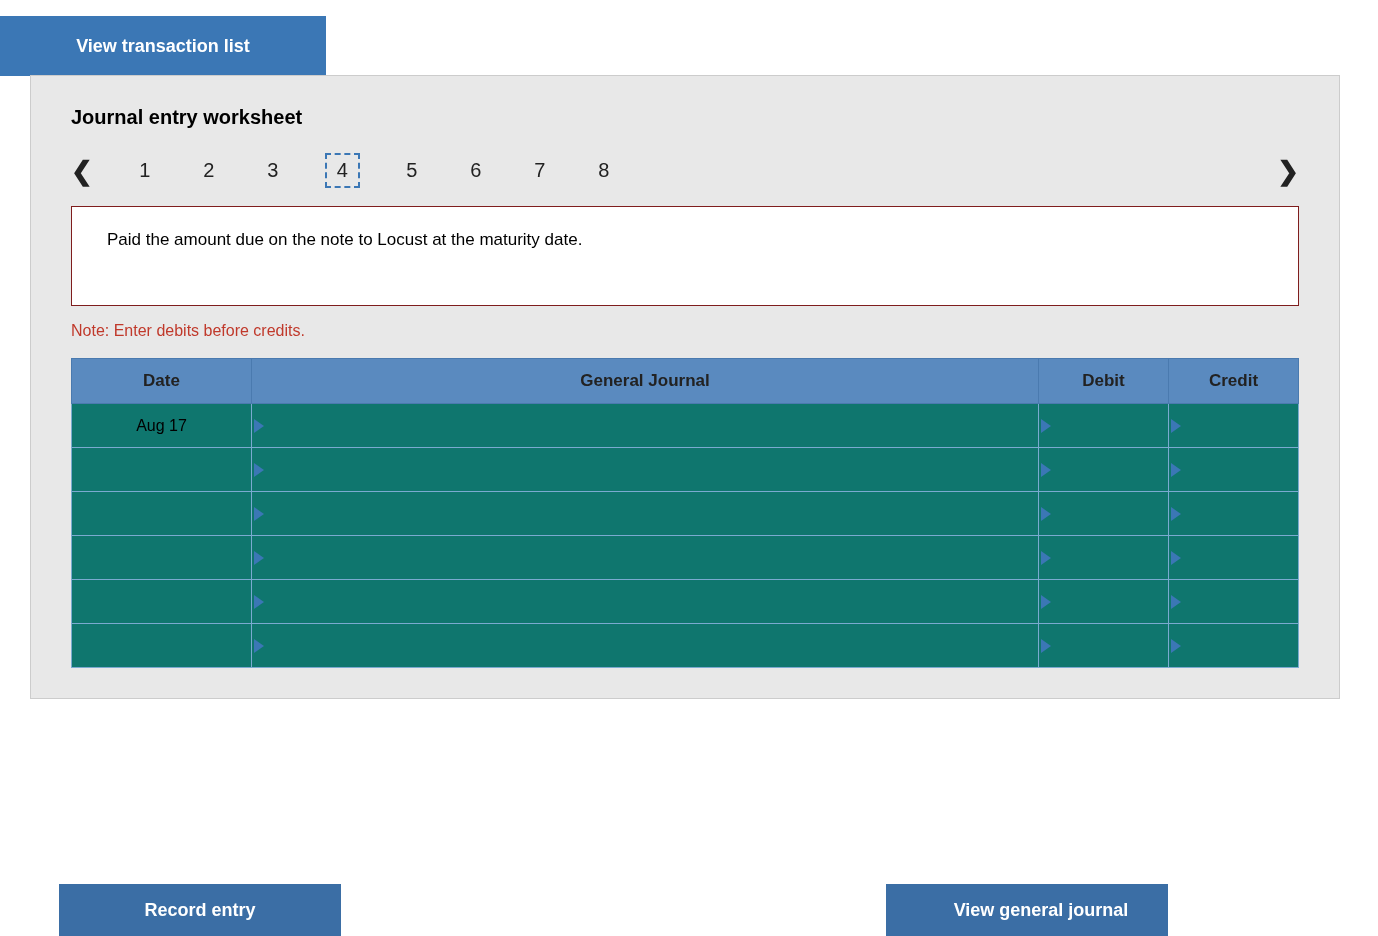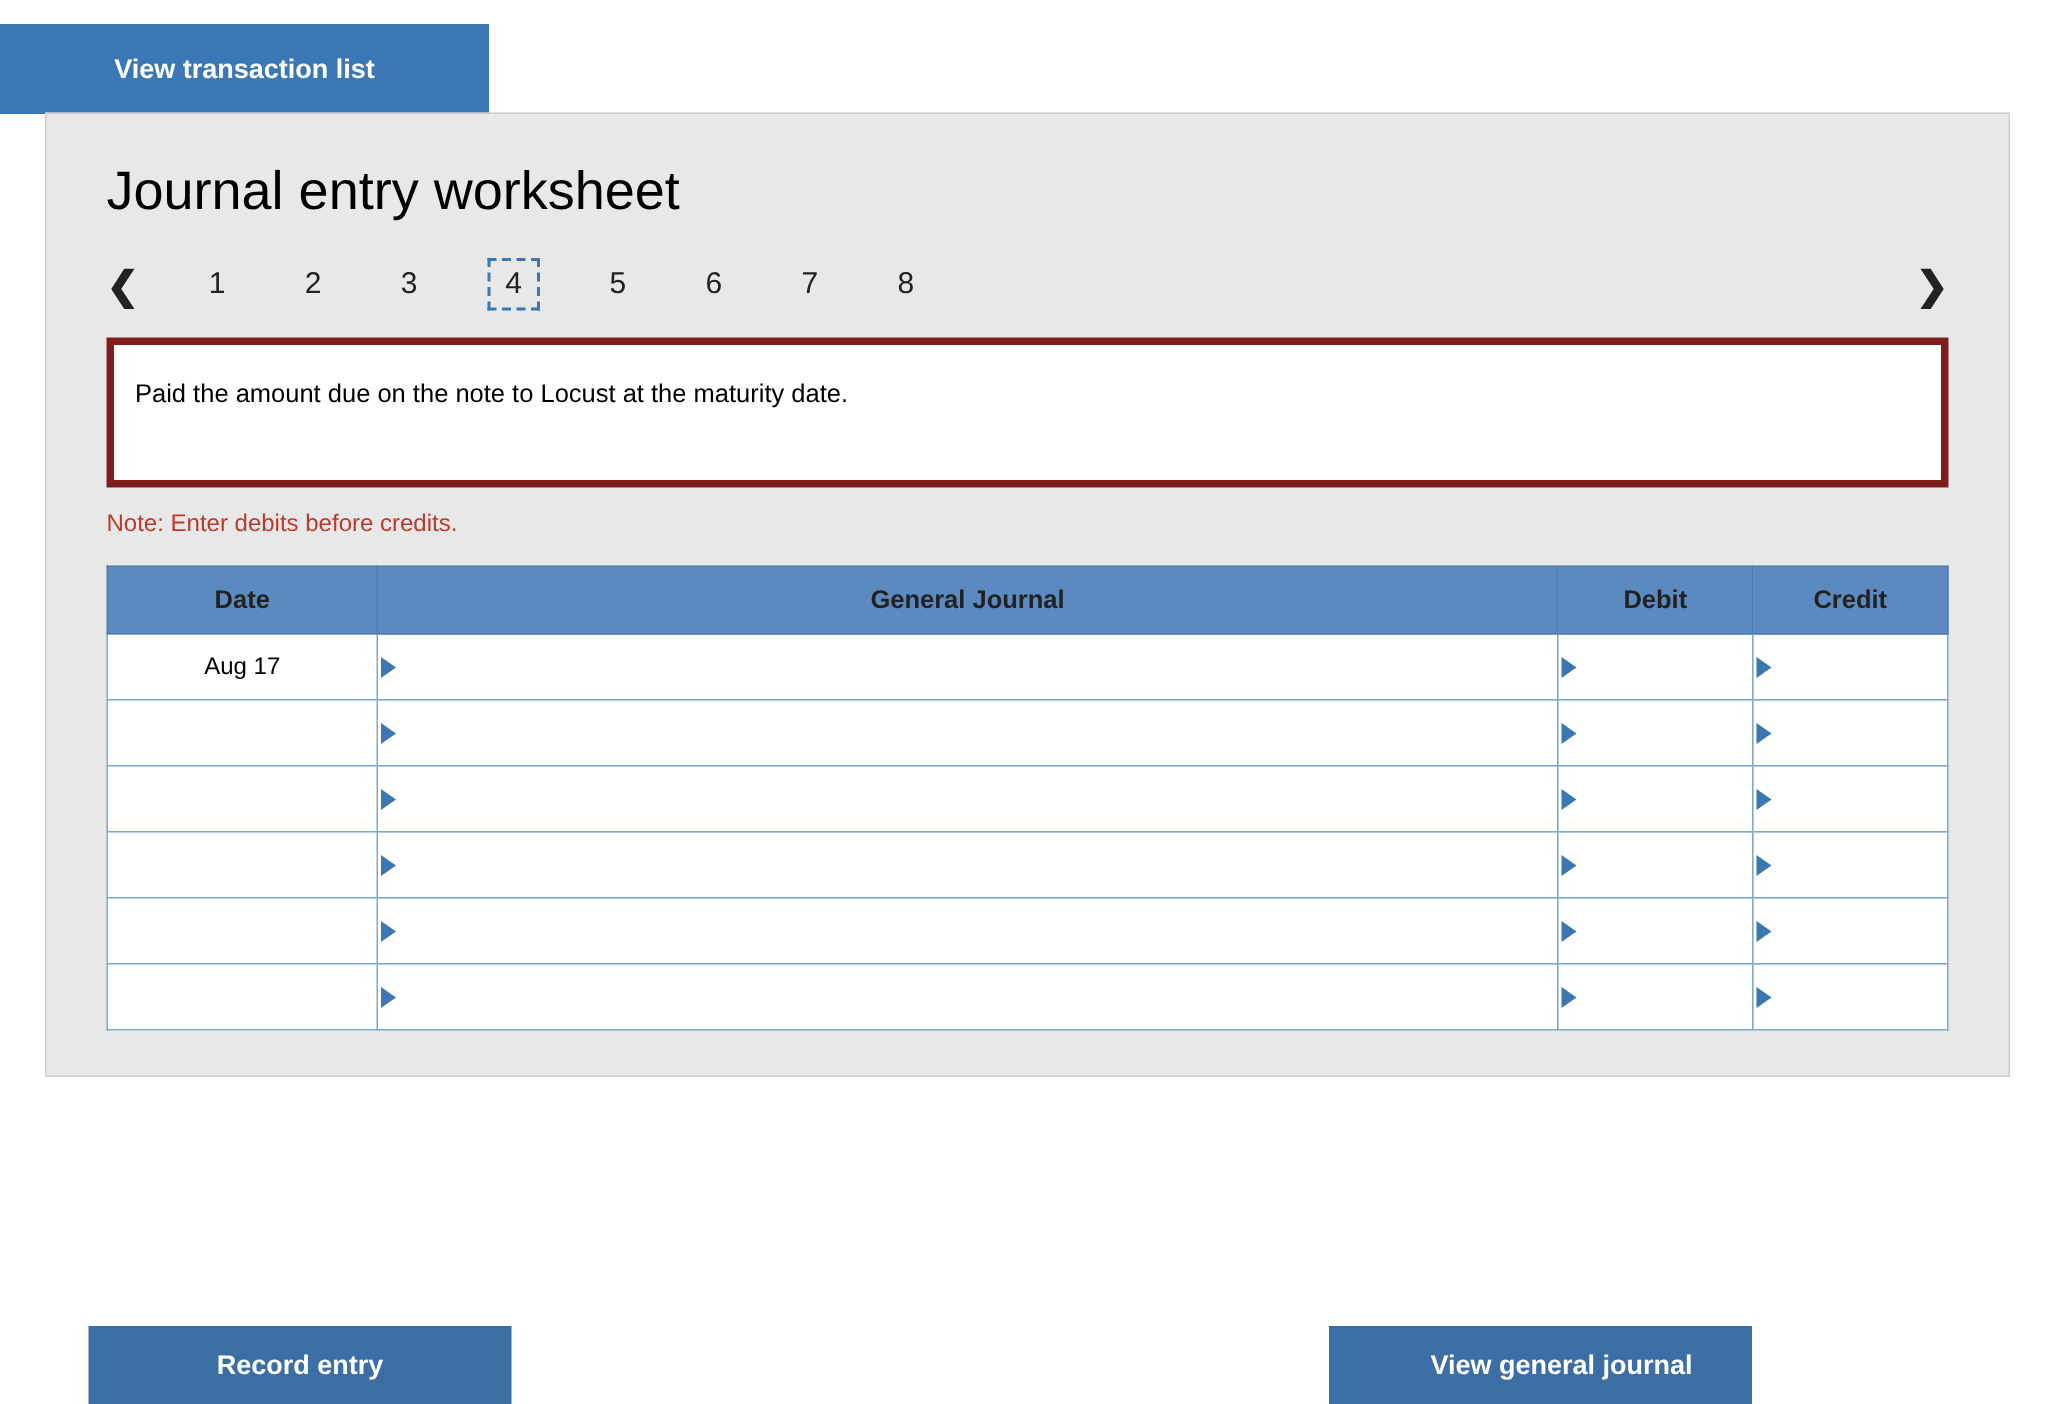--- a/index.html
+++ b/index.html
@@ -30,22 +30,22 @@
     #main-panel {
       position: absolute;
       top: 75px; left: 30px;
       width: 1310px;
       background: #e8e8e8;
       padding: 30px 40px 30px 40px;
       border: 1px solid #ccc;
     }
 
     #page-title {
-      font-size: 36px;
-      font-weight: normal;
+      font-size: 20px;
+      font-weight: bold;
       margin-bottom: 24px;
     }
 
     
     #nav-row {
       display: flex;
       align-items: center;
       gap: 40px;
       margin-bottom: 18px;
     }
@@ -68,22 +68,22 @@
       padding: 4px 10px;
       background: #e8e8e8;
     }
     .nav-spacer {
       flex: 1;
     }
 
     
     #description-box {
       background: #fff;
-      border: 5px solid #7f1d1d;
-      padding: 20px 14px;
+      border: 1px solid #7f1d1d;
+      padding: 20px 35px;
       font-size: 17px;
       min-height: 100px;
       margin-bottom: 16px;
       line-height: 1.5;
     }
 
     
     #note-text {
       color: #c0392b;
       font-size: 16px;
@@ -103,21 +103,21 @@
       font-weight: bold;
       font-size: 17px;
       padding: 12px 10px;
       border: 1px solid #4a7aaf;
       text-align: center;
     }
     #journal-table tbody tr td {
       border: 1px solid #7aaad0;
       height: 44px;
       padding: 0;
-      background: #ffffff;
+      background: #0f766e;
       font-size: 16px;
     }
     .td-date {
       text-align: center;
       width: 180px;
       vertical-align: middle;
       padding: 0 8px;
     }
     .td-journal {
       width: auto;

